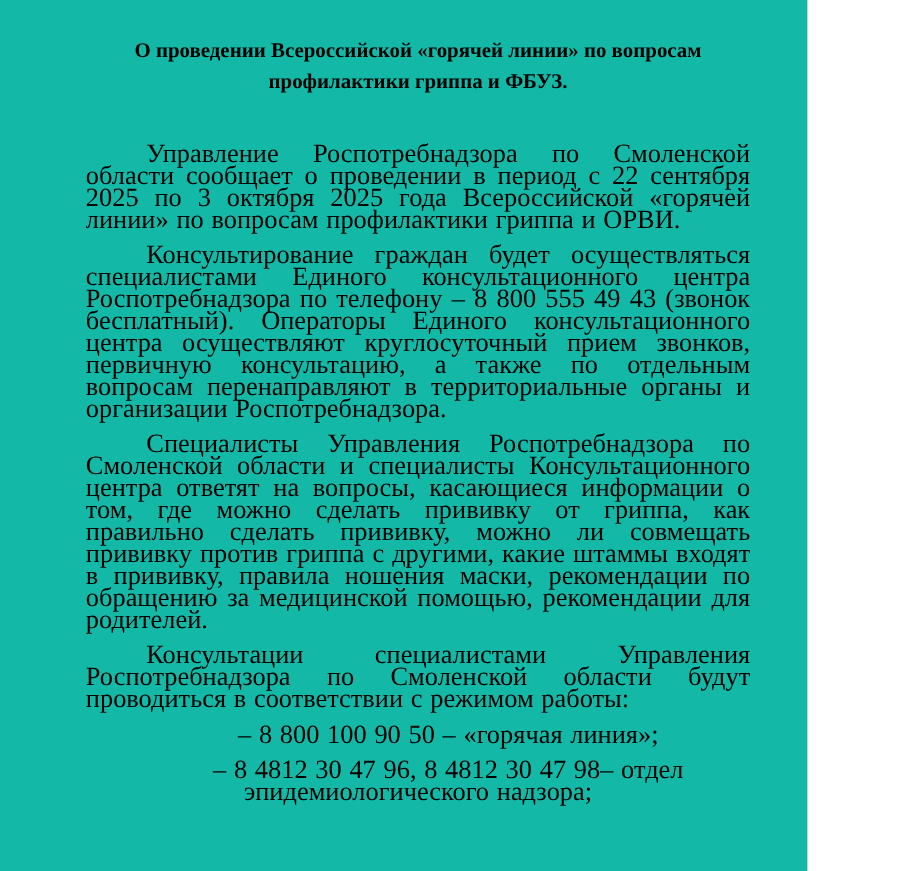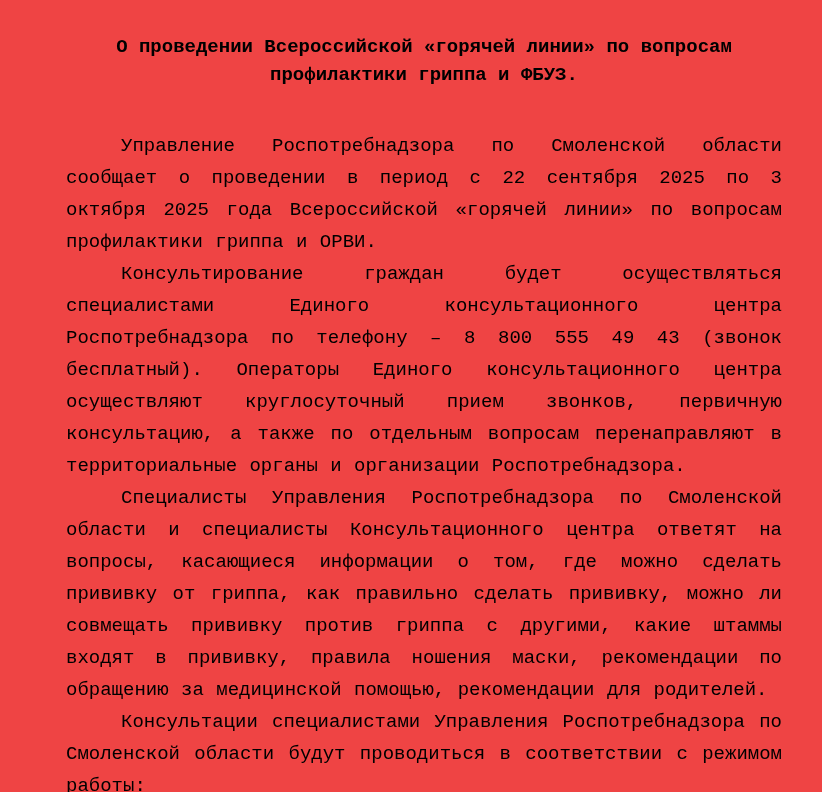--- a/index.html
+++ b/index.html
@@ -3,42 +3,42 @@
 <meta charset="utf-8">
 <style>
   html, body {
     margin: 0;
     padding: 0;
     background: #ffffff;
   }
   .page {
     position: relative;
     box-sizing: border-box;
-    width: 822px;
+    width: 734px;
     height: 792px;
-    background: #ef4444;
+    background: #14b8a6;
     color: #000000;
-    font-family: Liberation Mono, monospace;
+    font-family: Liberation Serif, serif;
     padding: 33px 40px 0 66px;
     overflow: hidden;
   }
   .title {
     margin: 0 0 41px 0;
     font-size: 19px;
     font-weight: bold;
     line-height: 28px;
     text-align: center;
   }
   .title-line {
     display: block;
   }
   .para {
-    margin: 0;
-    font-size: 19px;
-    line-height: 32px;
+    margin: 12px;
+    font-size: 24px;
+    line-height: 20px;
     text-align: justify;
     text-indent: 55px;
     word-spacing: 1px;
   }
   .phone-line {
     text-align: center;
   }
 </style>
 </head>
 <body>
@@ -47,13 +47,14 @@
   <h1 class="title">
     <span class="title-line">О проведении Всероссийской «горячей линии» по вопросам</span>
     <span class="title-line">профилактики гриппа и ФБУЗ.</span>
   </h1>
 
   <p class="para">Управление Роспотребнадзора по Смоленской области сообщает о проведении в период с 22 сентября 2025 по 3 октября 2025 года Всероссийской «горячей линии» по вопросам профилактики гриппа и ОРВИ.</p>
   <p class="para">Консультирование граждан будет осуществляться специалистами Единого консультационного центра Роспотребнадзора по телефону – 8 800 555 49 43 (звонок бесплатный). Операторы Единого консультационного центра осуществляют круглосуточный прием звонков, первичную консультацию, а также по отдельным вопросам перенаправляют в территориальные органы и организации Роспотребнадзора.</p>
   <p class="para">Специалисты Управления Роспотребнадзора по Смоленской области и специалисты Консультационного центра ответят на вопросы, касающиеся информации о том, где можно сделать прививку от гриппа, как правильно сделать прививку, можно ли совмещать прививку против гриппа с другими, какие штаммы входят в прививку, правила ношения маски, рекомендации по обращению за медицинской помощью, рекомендации для родителей.</p>
   <p class="para">Консультации специалистами Управления Роспотребнадзора по Смоленской области будут проводиться в соответствии с режимом работы:</p>
   <p class="para phone-line">– 8 800 100 90 50 – «горячая линия»;</p>
+  <p class="para phone-line">– 8 4812 30 47 96, 8 4812 30 47 98– отдел эпидемиологического надзора;</p>
 </div>
 
 </body></html>

